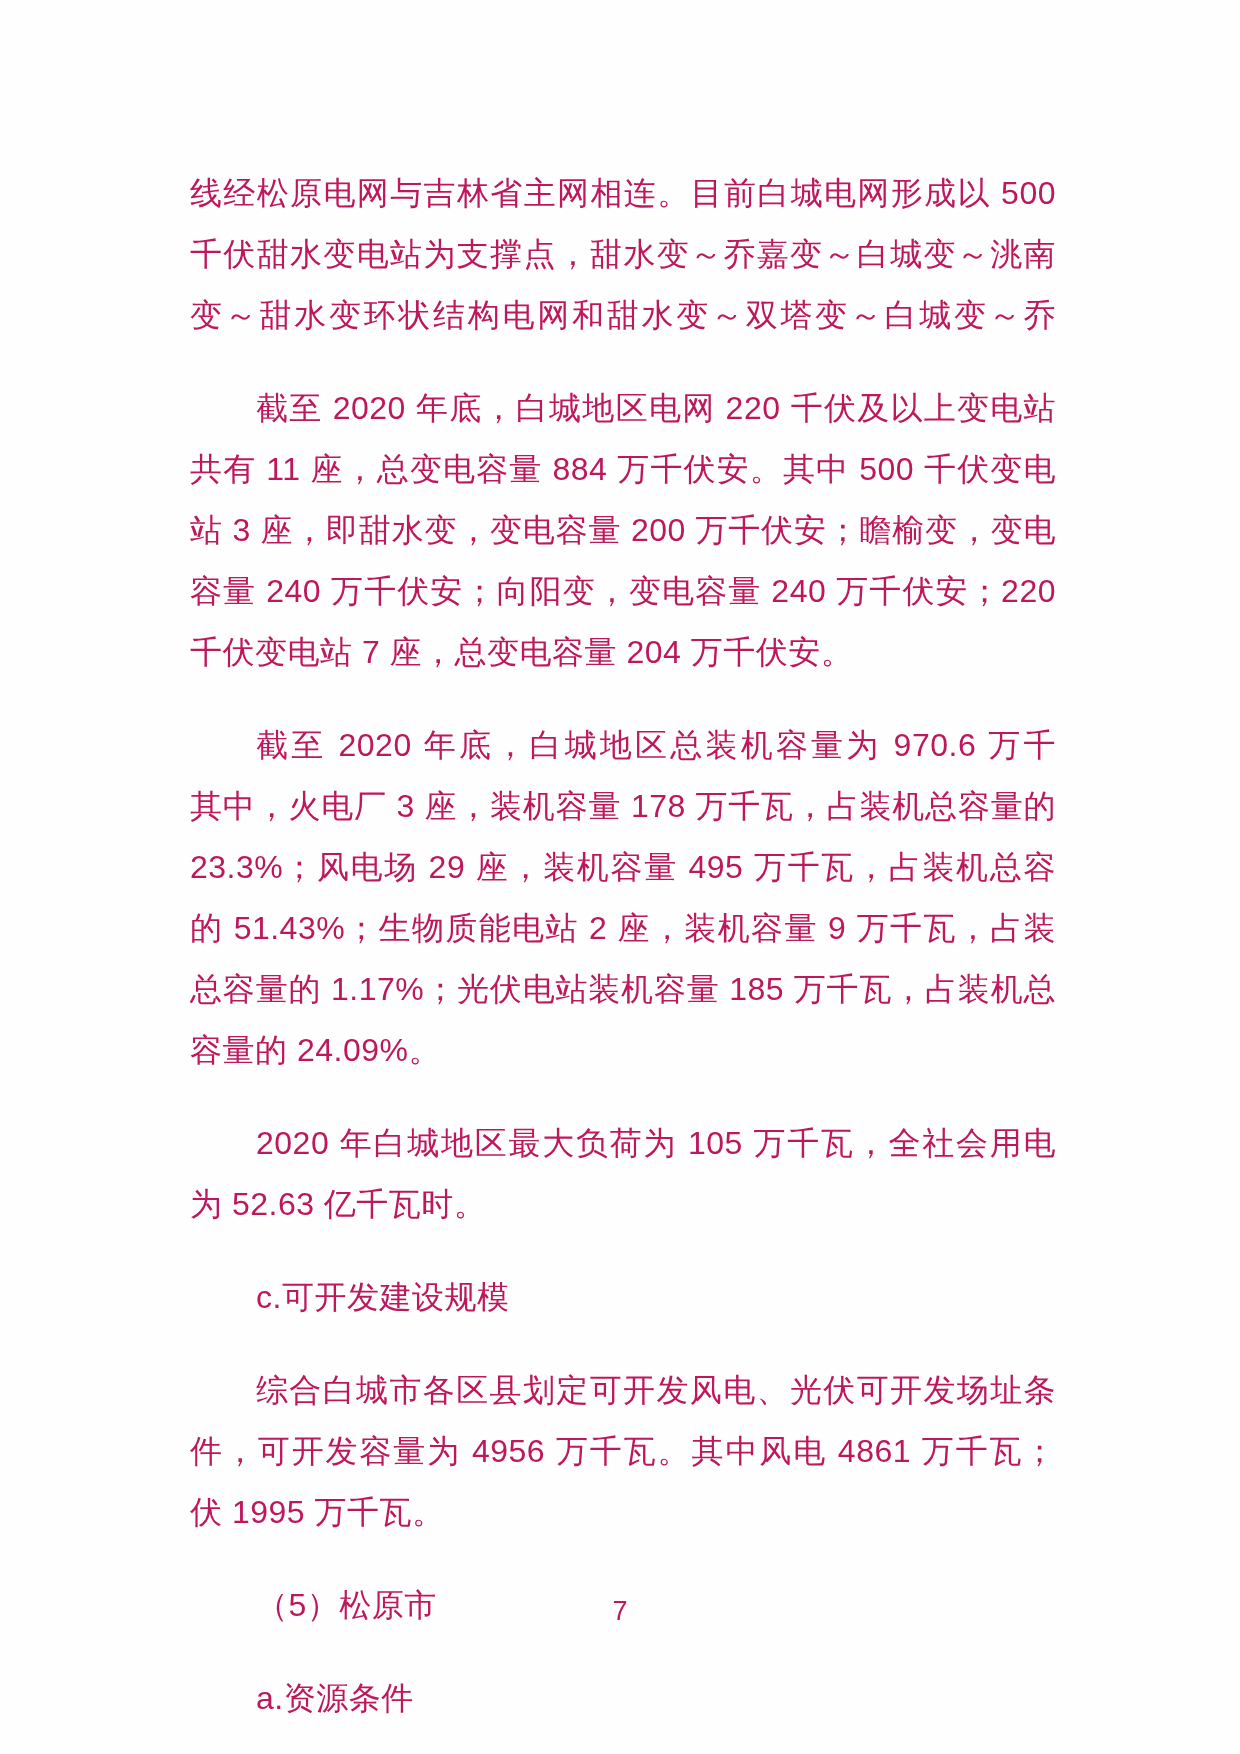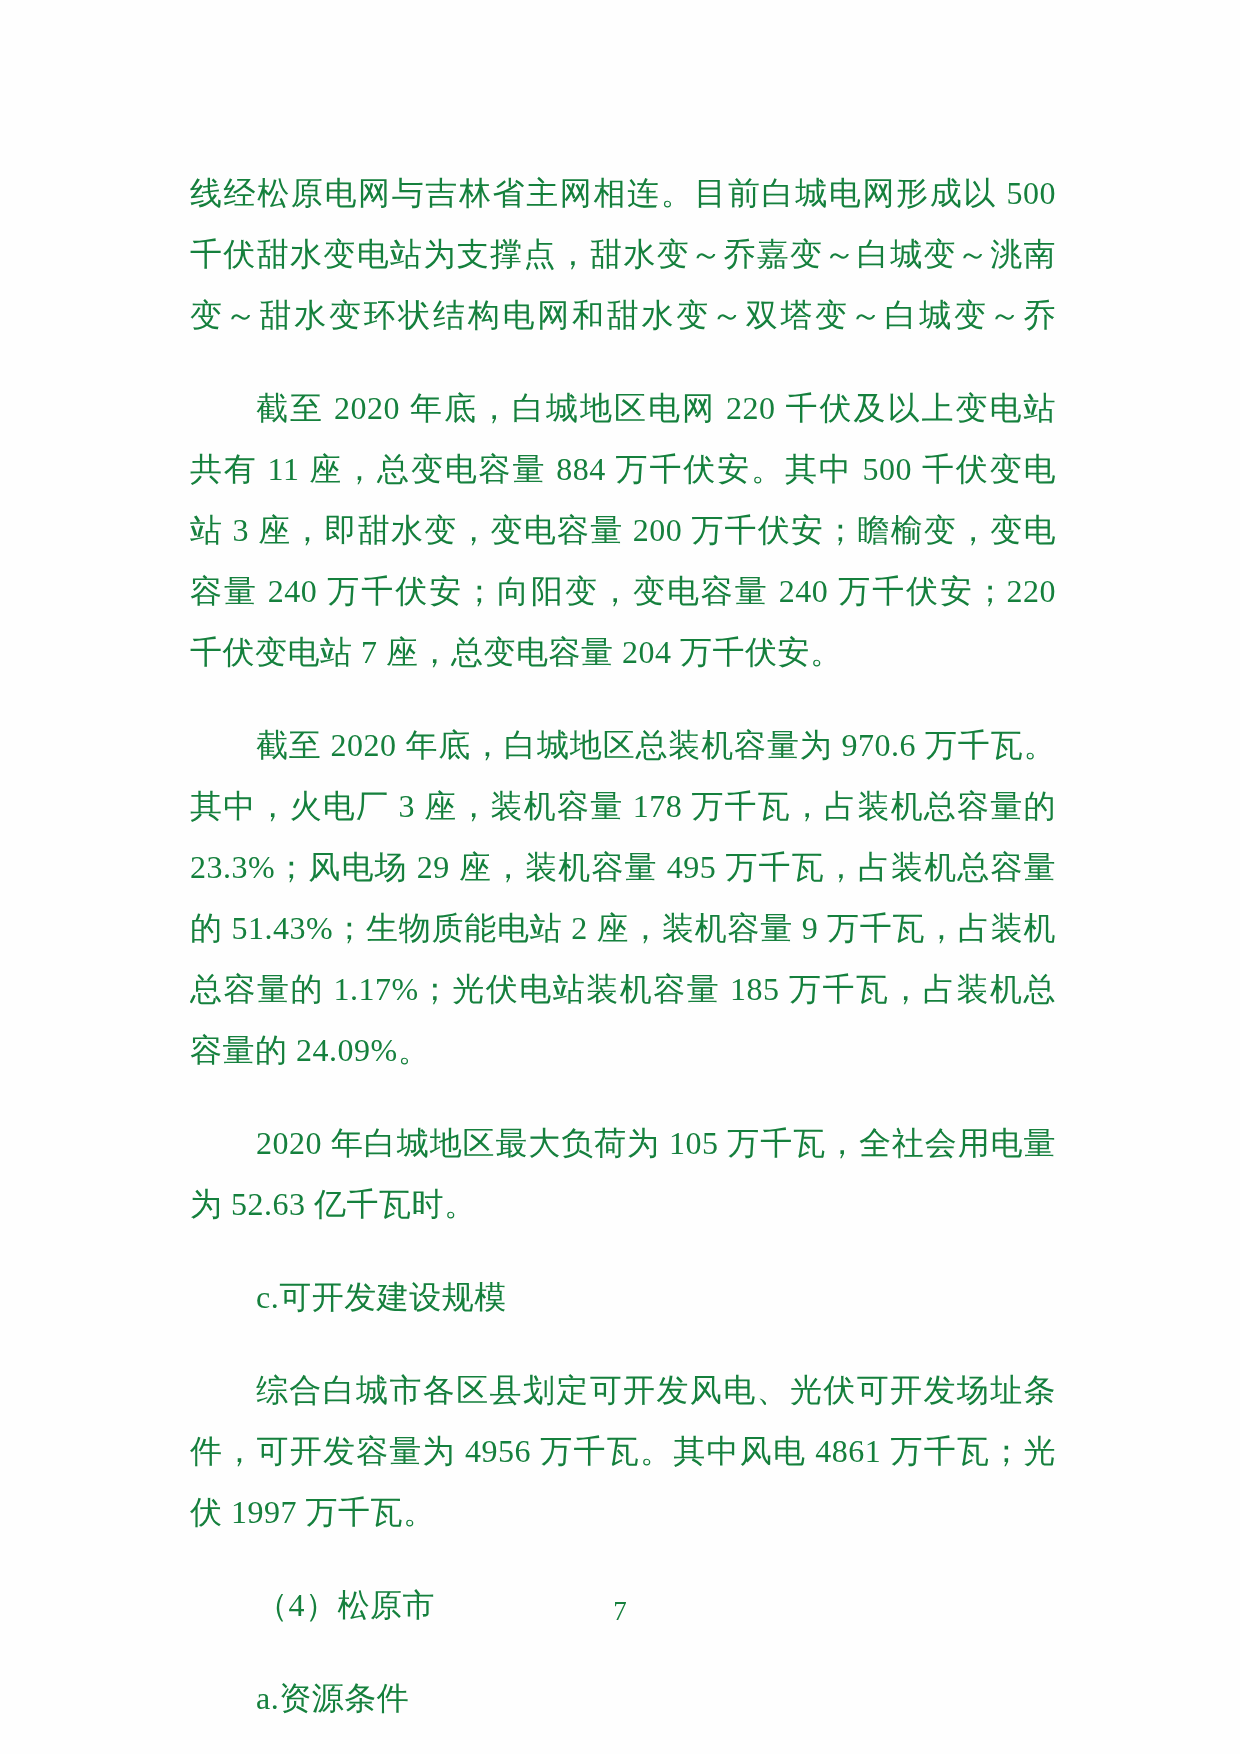--- a/index.html
+++ b/index.html
@@ -7,22 +7,22 @@
     padding: 0;
     background: #ffffff;
   }
   .page {
     position: relative;
     width: 1240px;
     height: 1754px;
     background: #fefefefe;
     background: #fefefe;
     overflow: hidden;
-    font-family: Liberation Serif, serif;
-    color: #15803d;
+    font-family: Liberation Sans, sans-serif;
+    color: #be185d;
   }
   .text-block {
     position: absolute;
     left: 190px;
     top: 163px;
     width: 866px;
     font-size: 32px;
     line-height: 61px;
   }
   p.para {
@@ -93,26 +93,26 @@
 
     <p class="para">
       </p>
       <div class="ln ind end">c.可开发建设规模</div>
     <p></p>
 
     <p class="para">
       </p>
       <div class="ln ind">综合白城市各区县划定可开发风电、光伏可开发场址条</div>
       <div class="ln">件，可开发容量为 4956 万千瓦。其中风电 4861 万千瓦；光</div>
-      <div class="ln end">伏 1997 万千瓦。</div>
+      <div class="ln end">伏 1995 万千瓦。</div>
     <p></p>
 
     <p class="para">
       </p>
-      <div class="ln ind end">（4）松原市</div>
+      <div class="ln ind end">（5）松原市</div>
     <p></p>
 
     <p class="para">
       </p>
       <div class="ln ind end">a.资源条件</div>
     <p></p>
 
   </div>
 
   <div class="page-number">7</div>

